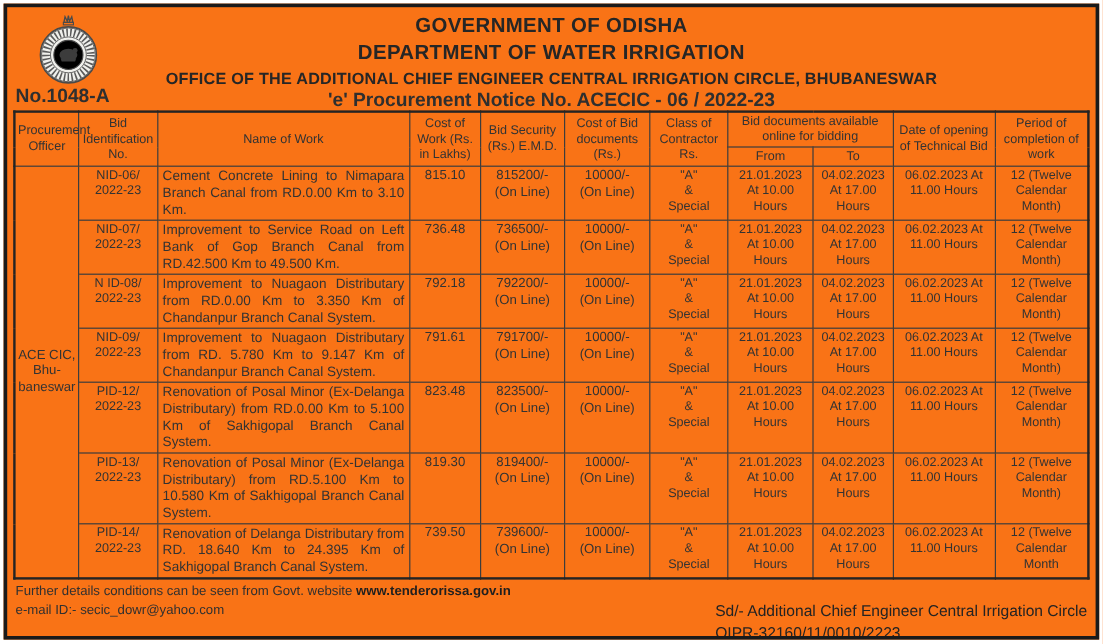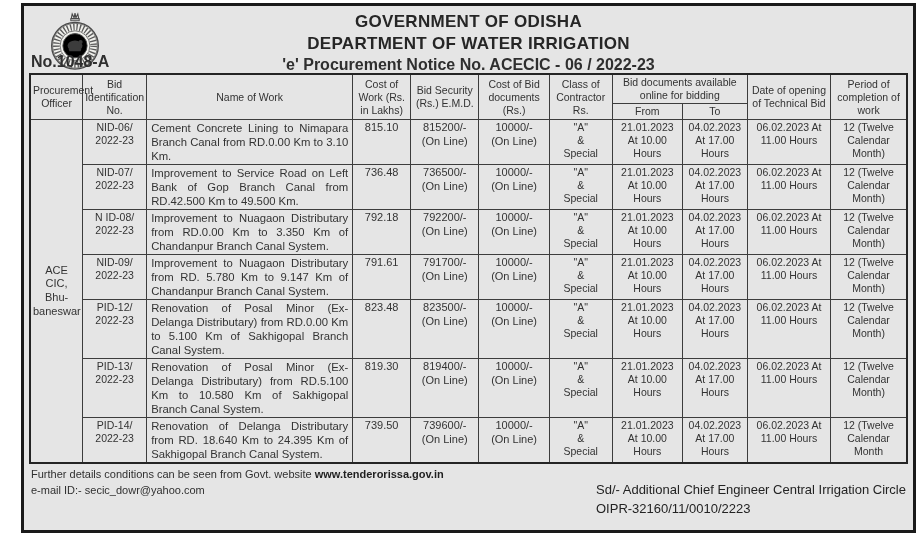--- a/index.html
+++ b/index.html
@@ -7,24 +7,23 @@
   body {
     font-family: "Liberation Sans", sans-serif;
     background: #ffffff;
     position: relative;
     color: #2f2f2f;
   }
   .doc {
     position: absolute;
     top: 3px; left: 3px; right: 3px; bottom: 4px;
     border: 3px solid #1a1a1a;
-    background: #e5e5e5;
+    background: #f97316;
     padding: 2px 5px 0 5px;
     overflow: hidden;
-    margin-left: 18px;
   }
   
   .hdr { position: relative; text-align: center; padding-top: 4px; }
   .emblem { position: absolute; left: 18px; top: 2px; width: 56px; height: 64px; }
   .t1 { font-size: 17px; font-weight: bold; letter-spacing: .3px; color: #262626; }
   .t2 { font-size: 17px; font-weight: bold; letter-spacing: .3px; color: #262626; margin-top: 2px; }
   .t3 { font-size: 13.5px; font-weight: bold; color: #262626; margin-top: 4px; letter-spacing: .2px; }
   .refline { position: relative; margin-top: 2px; height: 15px; }
   .refno { position: absolute; left: 2px; bottom: 0; font-size: 16px; font-weight: bold; }
   .noticeno { font-size: 16px; font-weight: bold; }
@@ -62,20 +61,21 @@
       <circle cx="30" cy="37" r="24" fill="none" stroke="#555" stroke-width="0.8"></circle>
       <circle cx="30" cy="37" r="16" fill="none" stroke="#555" stroke-width="0.8"></circle>
 
       <circle cx="30" cy="37" r="13" fill="#ececе6" stroke="#4a4a4a" stroke-width="1"></circle>
       <ellipse cx="30" cy="37" rx="8" ry="5.5" fill="#3c3c3c"></ellipse>
       <path d="M23 40 L37 40 L36 43 L24 43 Z" fill="#3c3c3c"></path>
       <circle cx="36" cy="33" r="2.2" fill="#3c3c3c"></circle>
     </svg>
     <div class="t1">GOVERNMENT OF ODISHA</div>
     <div class="t2">DEPARTMENT OF WATER IRRIGATION</div>
+    <div class="t3">OFFICE OF THE ADDITIONAL CHIEF ENGINEER CENTRAL IRRIGATION CIRCLE, BHUBANESWAR</div>
     <div class="refline">
       <span class="refno">No.1048-A</span>
       <span class="noticeno">'e' Procurement Notice No. ACECIC - 06 / 2022-23</span>
     </div>
   </div>
 
   <table>
     <colgroup>
       <col style="width:6.0%">
         <col style="width:7.3%">

